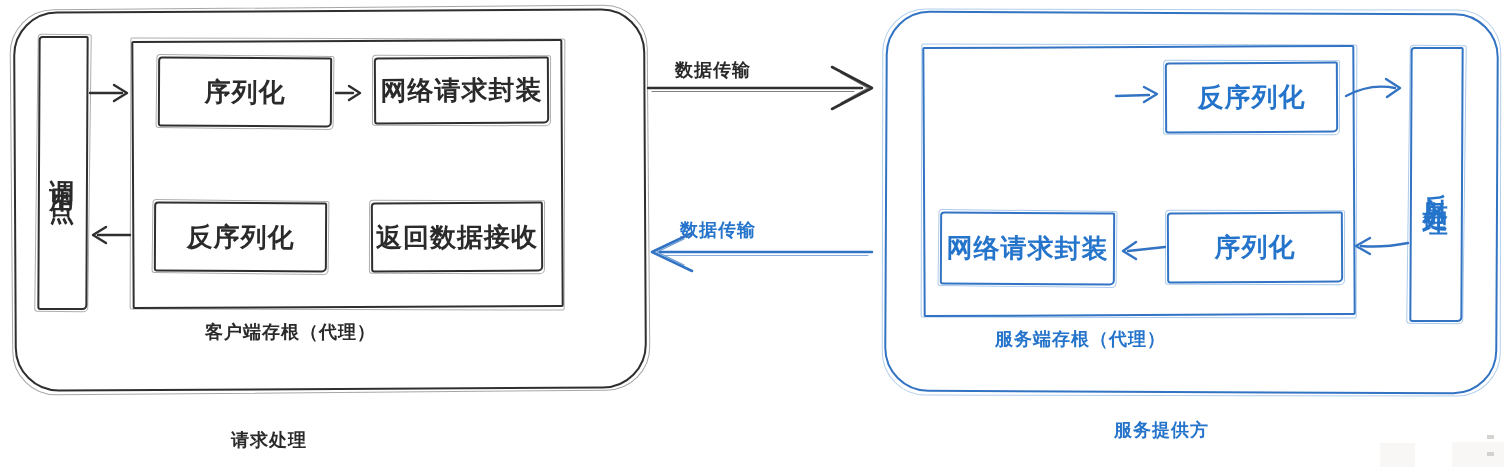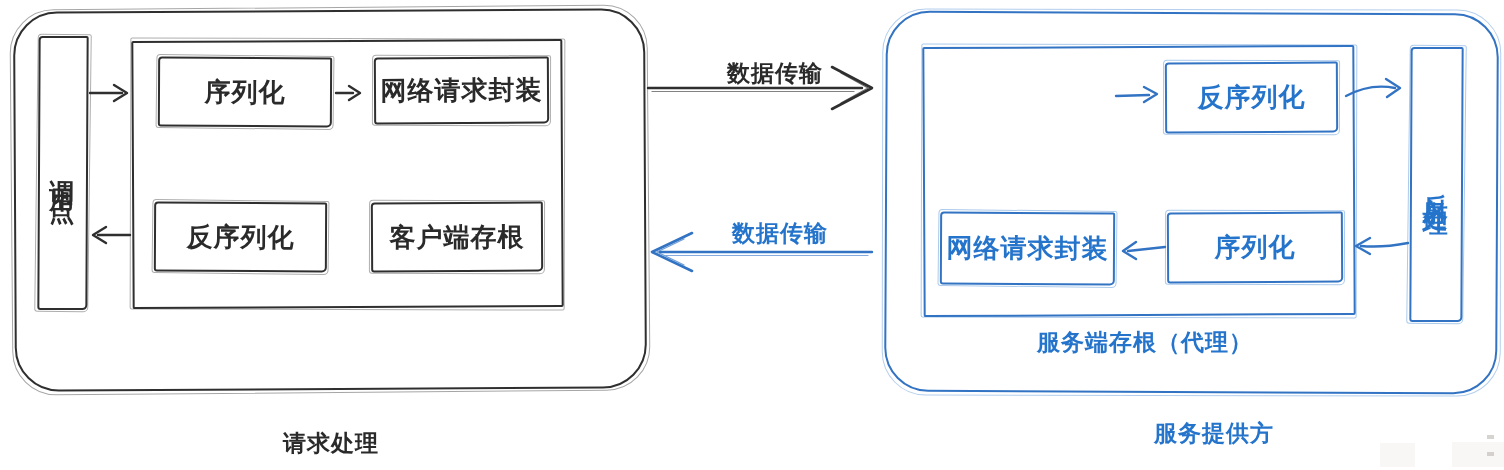--- a/index.html
+++ b/index.html
@@ -27,22 +27,22 @@
     opacity:.35;border-radius:inherit;transform:rotate(-.18deg);pointer-events:none;
   }
   .blue{border-color:#3273c3;color:#2574cb;}
   .tilt-a{transform:rotate(-.3deg);}
   .tilt-b{transform:rotate(.28deg);}
   .vert{
     writing-mode:vertical-rl;text-orientation:upright;
     letter-spacing:9px;font-size:25px;
   }
   .lbl{
-    position:absolute;font-size:23px;font-weight:600;color:#2a2a2a;
-    text-align:center;letter-spacing:1px;white-space:nowrap;
+    position:absolute;font-size:18px;font-weight:600;color:#2a2a2a;
+    letter-spacing:1px;white-space:nowrap;
   }
   .lbl.blue-t{color:#2574cb;}
   svg.arrows{position:absolute;left:0;top:0;pointer-events:none;}
   .artifact{position:absolute;pointer-events:none;}
 </style>
 </head>
 <body>
 
 <div class="stage">
 
@@ -60,23 +60,24 @@
 
   <div class="box tilt-a" style="left:374px;top:57px;width:175px;height:67px;">
     <span>网络请求封装</span>
   </div>
 
   <div class="box tilt-b" style="left:154px;top:202px;width:173px;height:70px;">
     <span>反序列化</span>
   </div>
 
   <div class="box tilt-a" style="left:371px;top:202px;width:172px;height:70px;">
-    <span>客户端存根</span>
+    <span>返回数据接收</span>
   </div>
 
+  <div class="lbl" style="left:205px;top:320px;width:300px;">客户端存根（代理）</div>
 
   <div class="lbl" style="left:231px;top:428px;width:200px;">请求处理</div>
 
   <div class="lbl" style="left:675px;top:58px;width:200px;">数据传输</div>
 
   <div class="lbl blue-t" style="left:680px;top:218px;width:200px;">数据传输</div>
 
   <div class="container blue tilt-b" style="left:885px;top:12px;width:613px;height:381px;"></div>
 
   <div class="box blue tilt-a" style="left:923px;top:46px;width:432px;height:270px;border-radius:2px;"></div>

